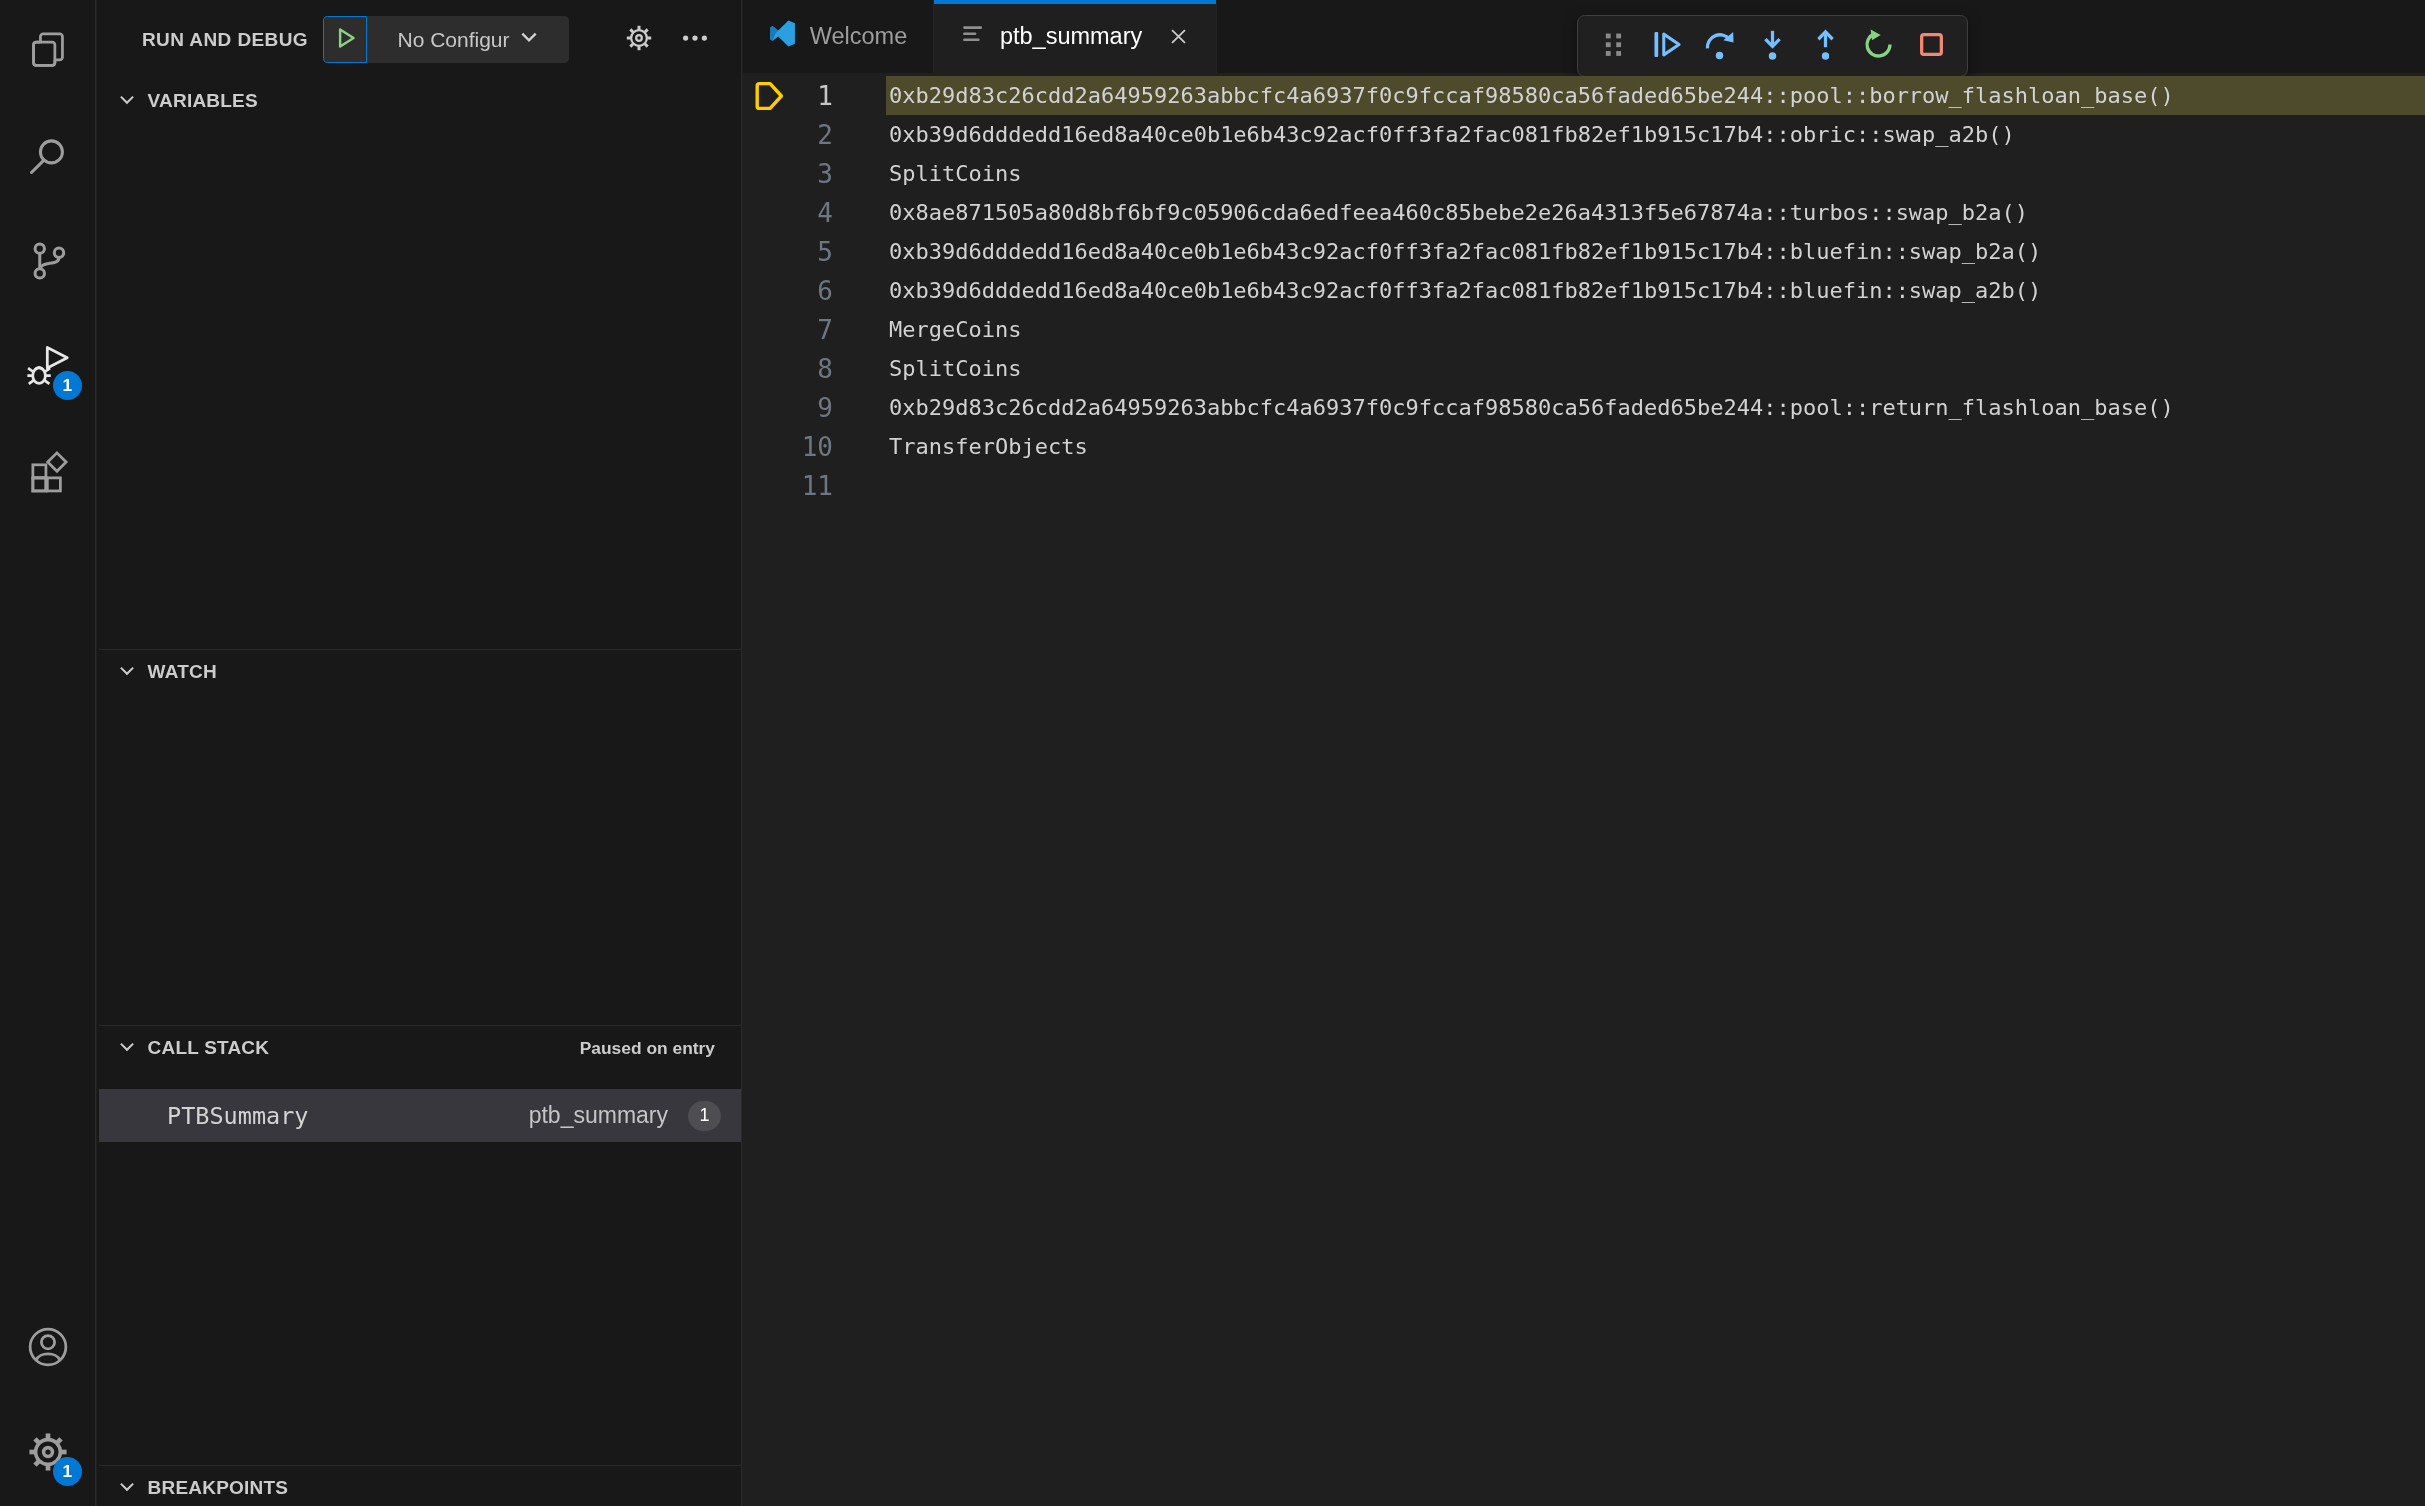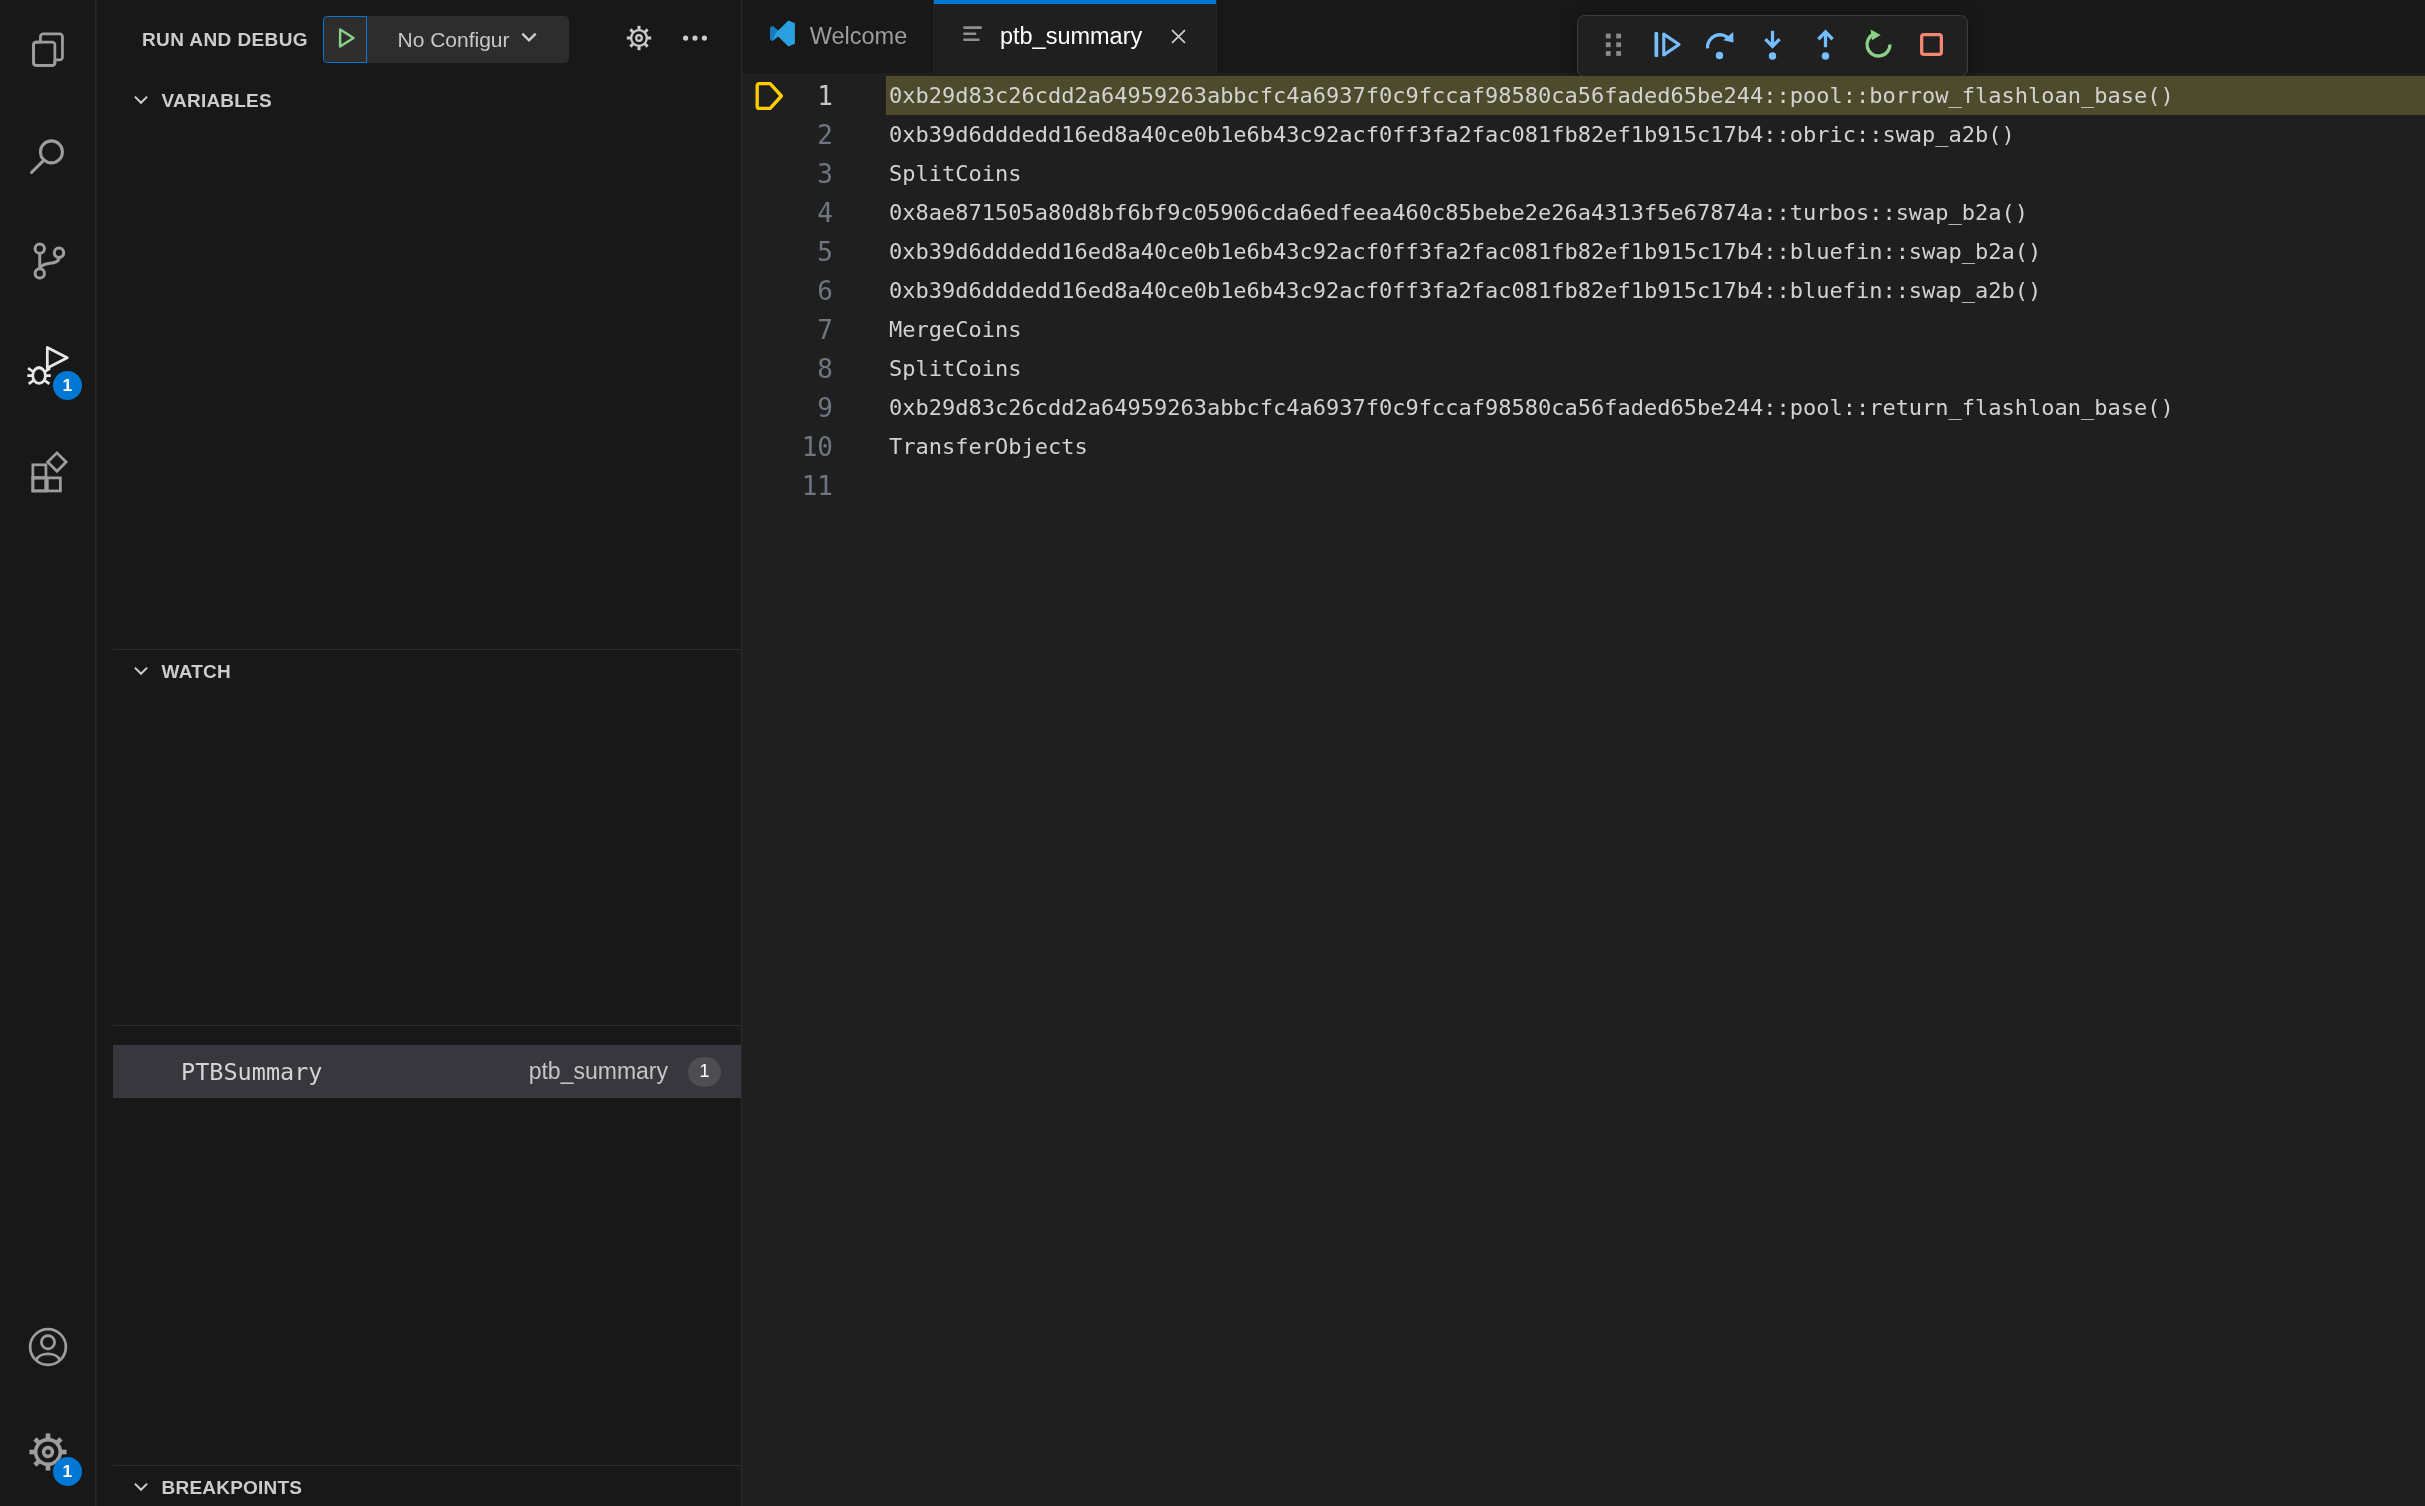--- a/index.html
+++ b/index.html
@@ -31,21 +31,21 @@
     display:flex; align-items:center; justify-content:center; cursor:pointer; }
   .play-btn svg { width:26px; height:26px; }
   .config-select { width:202px; background:#2d2d2e; border-radius:0 4.6px 4.6px 0;
     display:flex; align-items:center; justify-content:center; gap:9px;
     font-size:21px; color:#c8c8c8; cursor:pointer; white-space:nowrap;text-align:right; }
   .hdr-icon { margin-left:auto; width:33px; height:33px; display:flex; align-items:center;
     justify-content:center; color:#cccccc; cursor:pointer; }
   .hdr-icon + .hdr-icon { margin-left:23px; }
   .hdr-icon svg { width:30px; height:30px; }
 
-  .pane { position:absolute; left:16px; right:0; border-top:0.8px solid #2b2b2b; }
+  .pane { position:absolute; left:2px; right:0; border-top:0.8px solid #2b2b2b; }
   #pane-variables   { top:79px;  height:570px; border-top:none; }
   #pane-watch       { top:649px;  height:377px;text-align:center; }
   #pane-callstack   { top:1025px; height:440px; }
   #pane-breakpoints { top:1465px; height:41px;  }
   .pane-header { height:44px; display:flex; align-items:center; padding:0 26px 0 18px; gap:10.6px; cursor:pointer; }
   .pane-header svg { width:20px; height:20px; flex:0 0 20px; color:#cccccc; }
   .pane-title { font-size:19px; font-weight:700; color:#cccccc; letter-spacing:0.2px; }
   .pane-status { margin-left:auto; font-size:17.4px; font-weight:700; color:#cccccc; }
   .frame-row { height:53px; margin-top:19px; background:#37373d; display:flex; align-items:center;
     padding:0 20px 0 68px; cursor:pointer; }
@@ -237,20 +237,29 @@
         <span>
           <svg viewBox="0 0 18 18" fill="none">
               <path d="M3.5 6 L9 11.5 L14.5 6" stroke="currentColor" stroke-width="1.8"></path>
             </svg>
         </span>
         <span class="pane-title">WATCH</span>
       </div>
     </div>
 
     <div class="pane" id="pane-callstack">
+      <div class="pane-header">
+        <span>
+          <svg viewBox="0 0 18 18" fill="none">
+              <path d="M3.5 6 L9 11.5 L14.5 6" stroke="currentColor" stroke-width="1.8"></path>
+            </svg>
+        </span>
+        <span class="pane-title">CALL STACK</span>
+        <span class="pane-status">Paused on entry</span>
+      </div>
       <div id="frames">
           <div class="frame-row">
             <span class="frame-name">PTBSummary</span>
             <span class="frame-source">ptb_summary</span>
             <span class="frame-badge">1</span>
           </div>
         </div>
     </div>
 
     <div class="pane" id="pane-breakpoints">

